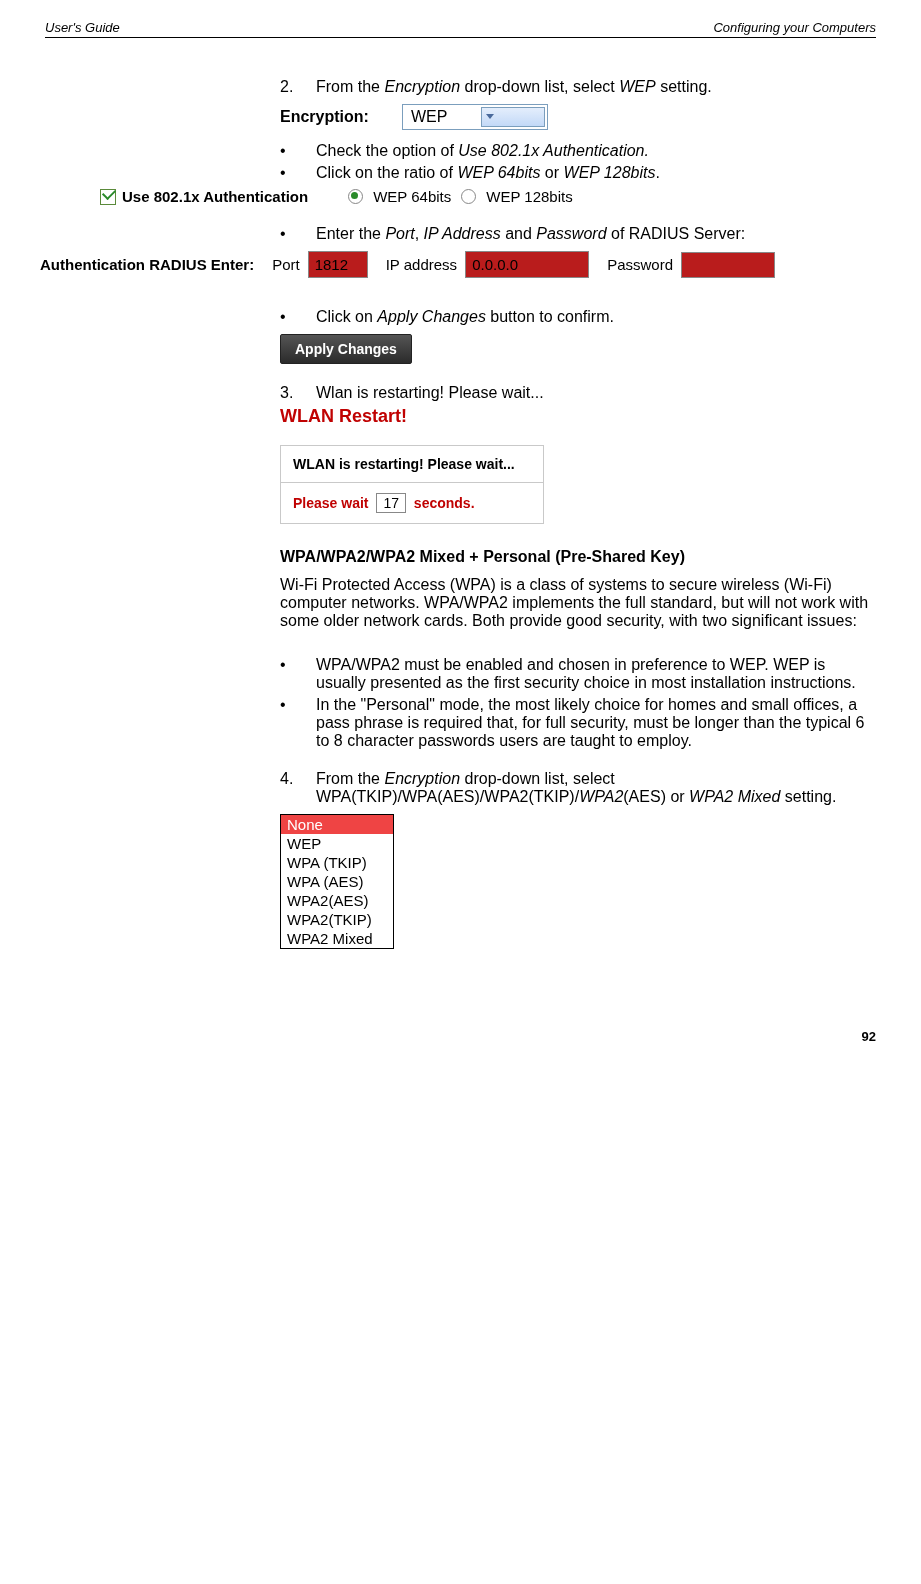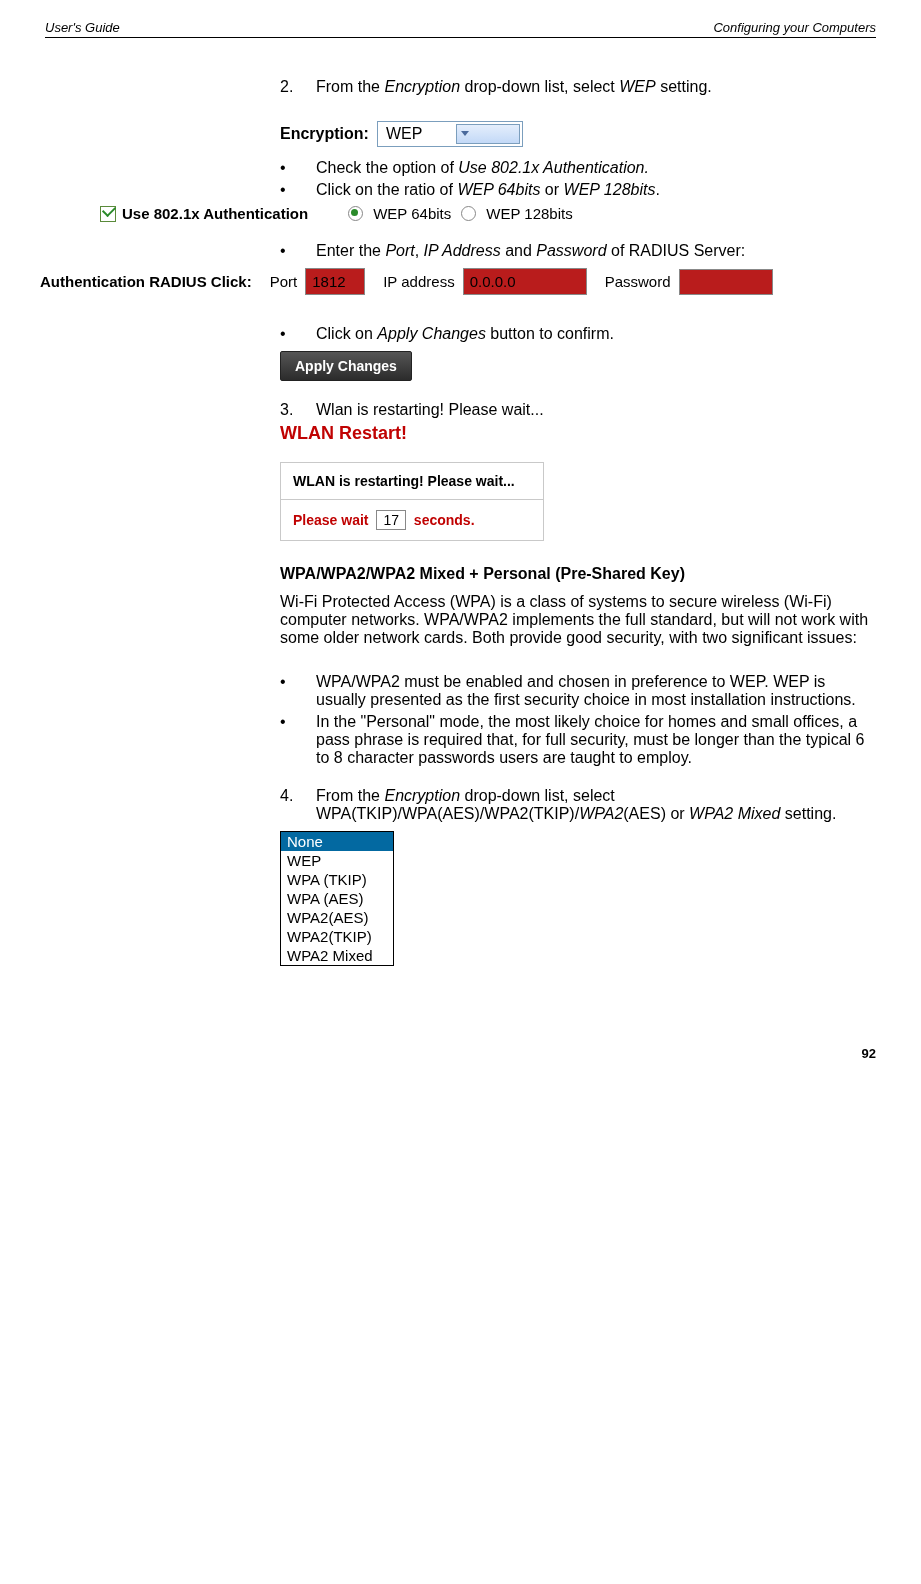--- a/index.html
+++ b/index.html
@@ -48,21 +48,22 @@
   }
   .bullet-item .dot::before {
     content: "•";
   }
   em { font-style: italic; }
 
   
   .encryption-box {
     display: inline-flex;
     align-items: center;
-    margin: 21px 0 8px 0;
+    margin: 4px 0 8px 0;
+    gap: 25px;
   }
   .encryption-box .lbl {
     font-weight: bold;
     background: #fff;
     padding: 4px 8px 4px 0;
   }
   .encryption-box .combo {
     display: inline-flex;
     align-items: center;
     border: 1px solid #7b9ebd;
@@ -197,21 +198,21 @@
     border:1px solid #000;
     display:inline-block;
     font-size:15px;
     margin:4px 0 0 0;
     background:#fff;
   }
   .encryption-menu div{
     padding:1px 20px 1px 6px;
   }
   .encryption-menu div.selected{
-    background:#0369a1;color:#fff;
+    background:#ef4444;color:#fff;
   }
 
   .footer{
     text-align:right;
     margin-top:80px;
     font-weight:bold;
     font-size:13px;
   }
 </style>
 </head>
@@ -270,21 +271,21 @@
     </div>
 
     <div class="bullet-item">
       <div class="dot"></div>
       <div>
         <span>Enter the </span><em>Port</em><span>, </span><em>IP Address</em><span> and </span><em>Password</em><span> of RADIUS Server:</span>
       </div>
     </div>
 
     <div class="radius-bar">
-      <span class="lbl-strong">Authentication RADIUS Click:</span>
+      <span class="lbl-strong">Authentication RADIUS Enter:</span>
       <span class="field">
         <span>Port</span>
         <span class="tbox sm">1812</span>
       </span>
       <span class="field">
         <span>IP address</span>
         <span class="tbox md">0.0.0.0</span>
       </span>
       <span class="field">
         <span>Password</span>

